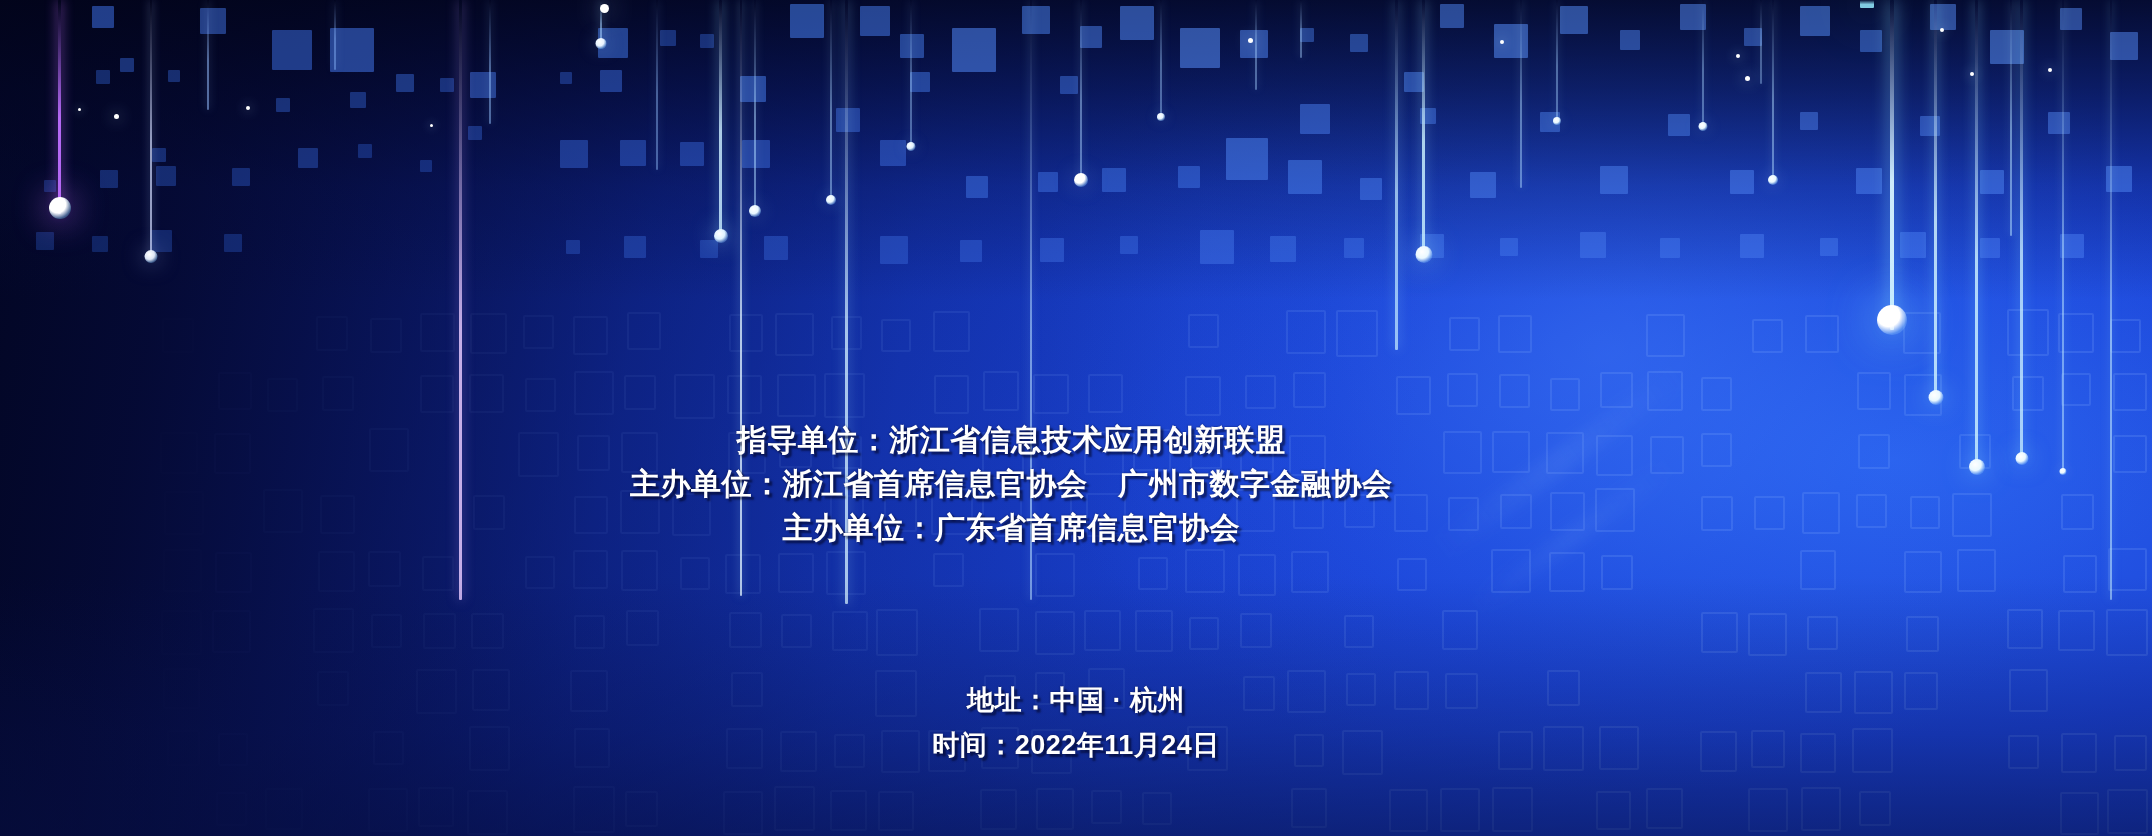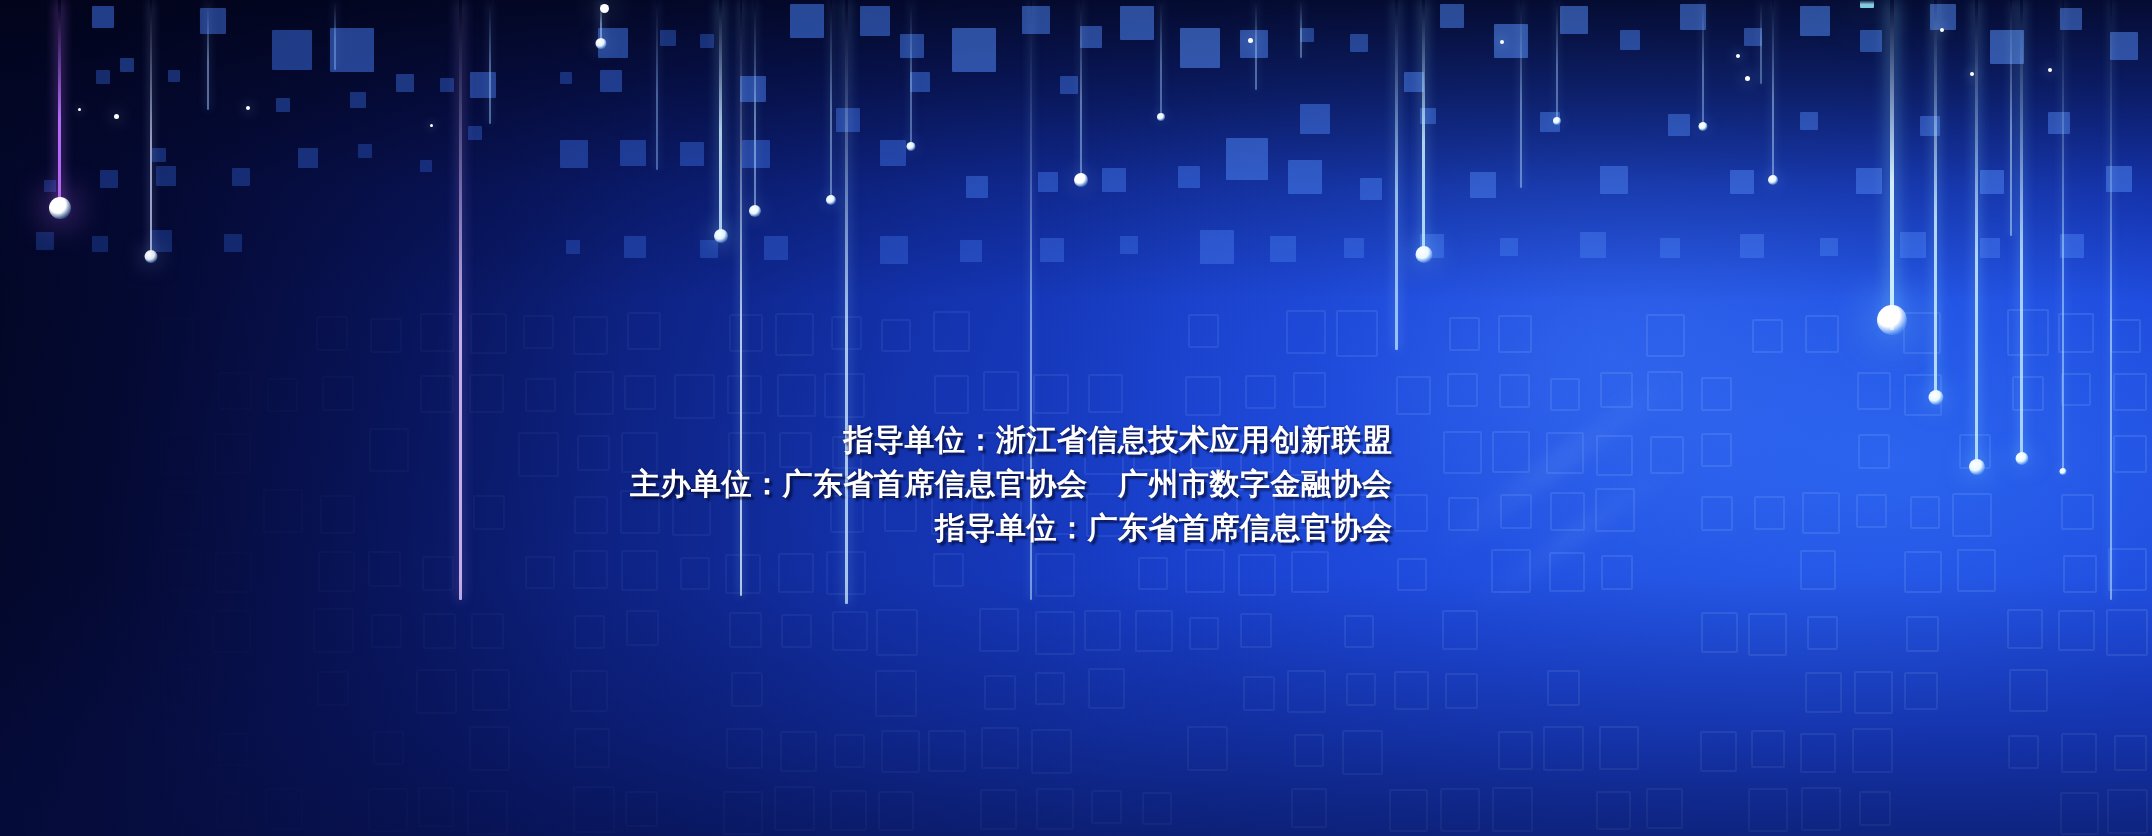--- a/index.html
+++ b/index.html
@@ -114,21 +114,21 @@
     paint-order: stroke fill;
     text-shadow:
        5px 6px 6px rgba(0,0,10,0.45),
        0 0 26px rgba(120,170,255,0.55);
   }
 
   .orgs {
     position: absolute;
     left: 630px;
     top: 418px;
-    text-align: right;
+    text-align: center;
   }
   .org-line {
     font-size: 30px;
     line-height: 44px;
     font-weight: 700;
     color: #ffffff;
     white-space: pre;
     text-shadow: 3px 3px 2px rgba(0,0,25,0.55), 0 0 2px rgba(0,0,30,0.6);
     letter-spacing: 0.5px;
   }
@@ -607,19 +607,23 @@
   <div class="ray" style="left:1430px; top:540px; width:300px; height:26px; transform:rotate(-36deg); filter:blur(6px);"></div>
   <div class="ray" style="left:1470px; top:600px; width:240px; height:18px; transform:rotate(-36deg); filter:blur(7px);"></div>
 
   <div class="bg-bottom-vignette"></div>
 
   <div class="content">
 
 
     <div class="orgs">
       <div class="org-line">指导单位：浙江省信息技术应用创新联盟</div>
-      <div class="org-line">主办单位：广东省首席信息官协会　广州市数字金融协会</div>
-      <div class="org-line">指导单位：广东省首席信息官协会</div>
+      <div class="org-line">主办单位：浙江省首席信息官协会　广州市数字金融协会</div>
+      <div class="org-line">主办单位：广东省首席信息官协会</div>
     </div>
 
+    <div class="venue">
+      <div class="venue-line">地址：中国 · 杭州</div>
+      <div class="venue-line">时间：2022年11月24日</div>
+    </div>
 
   </div>
 </div>
 
 </body></html>

